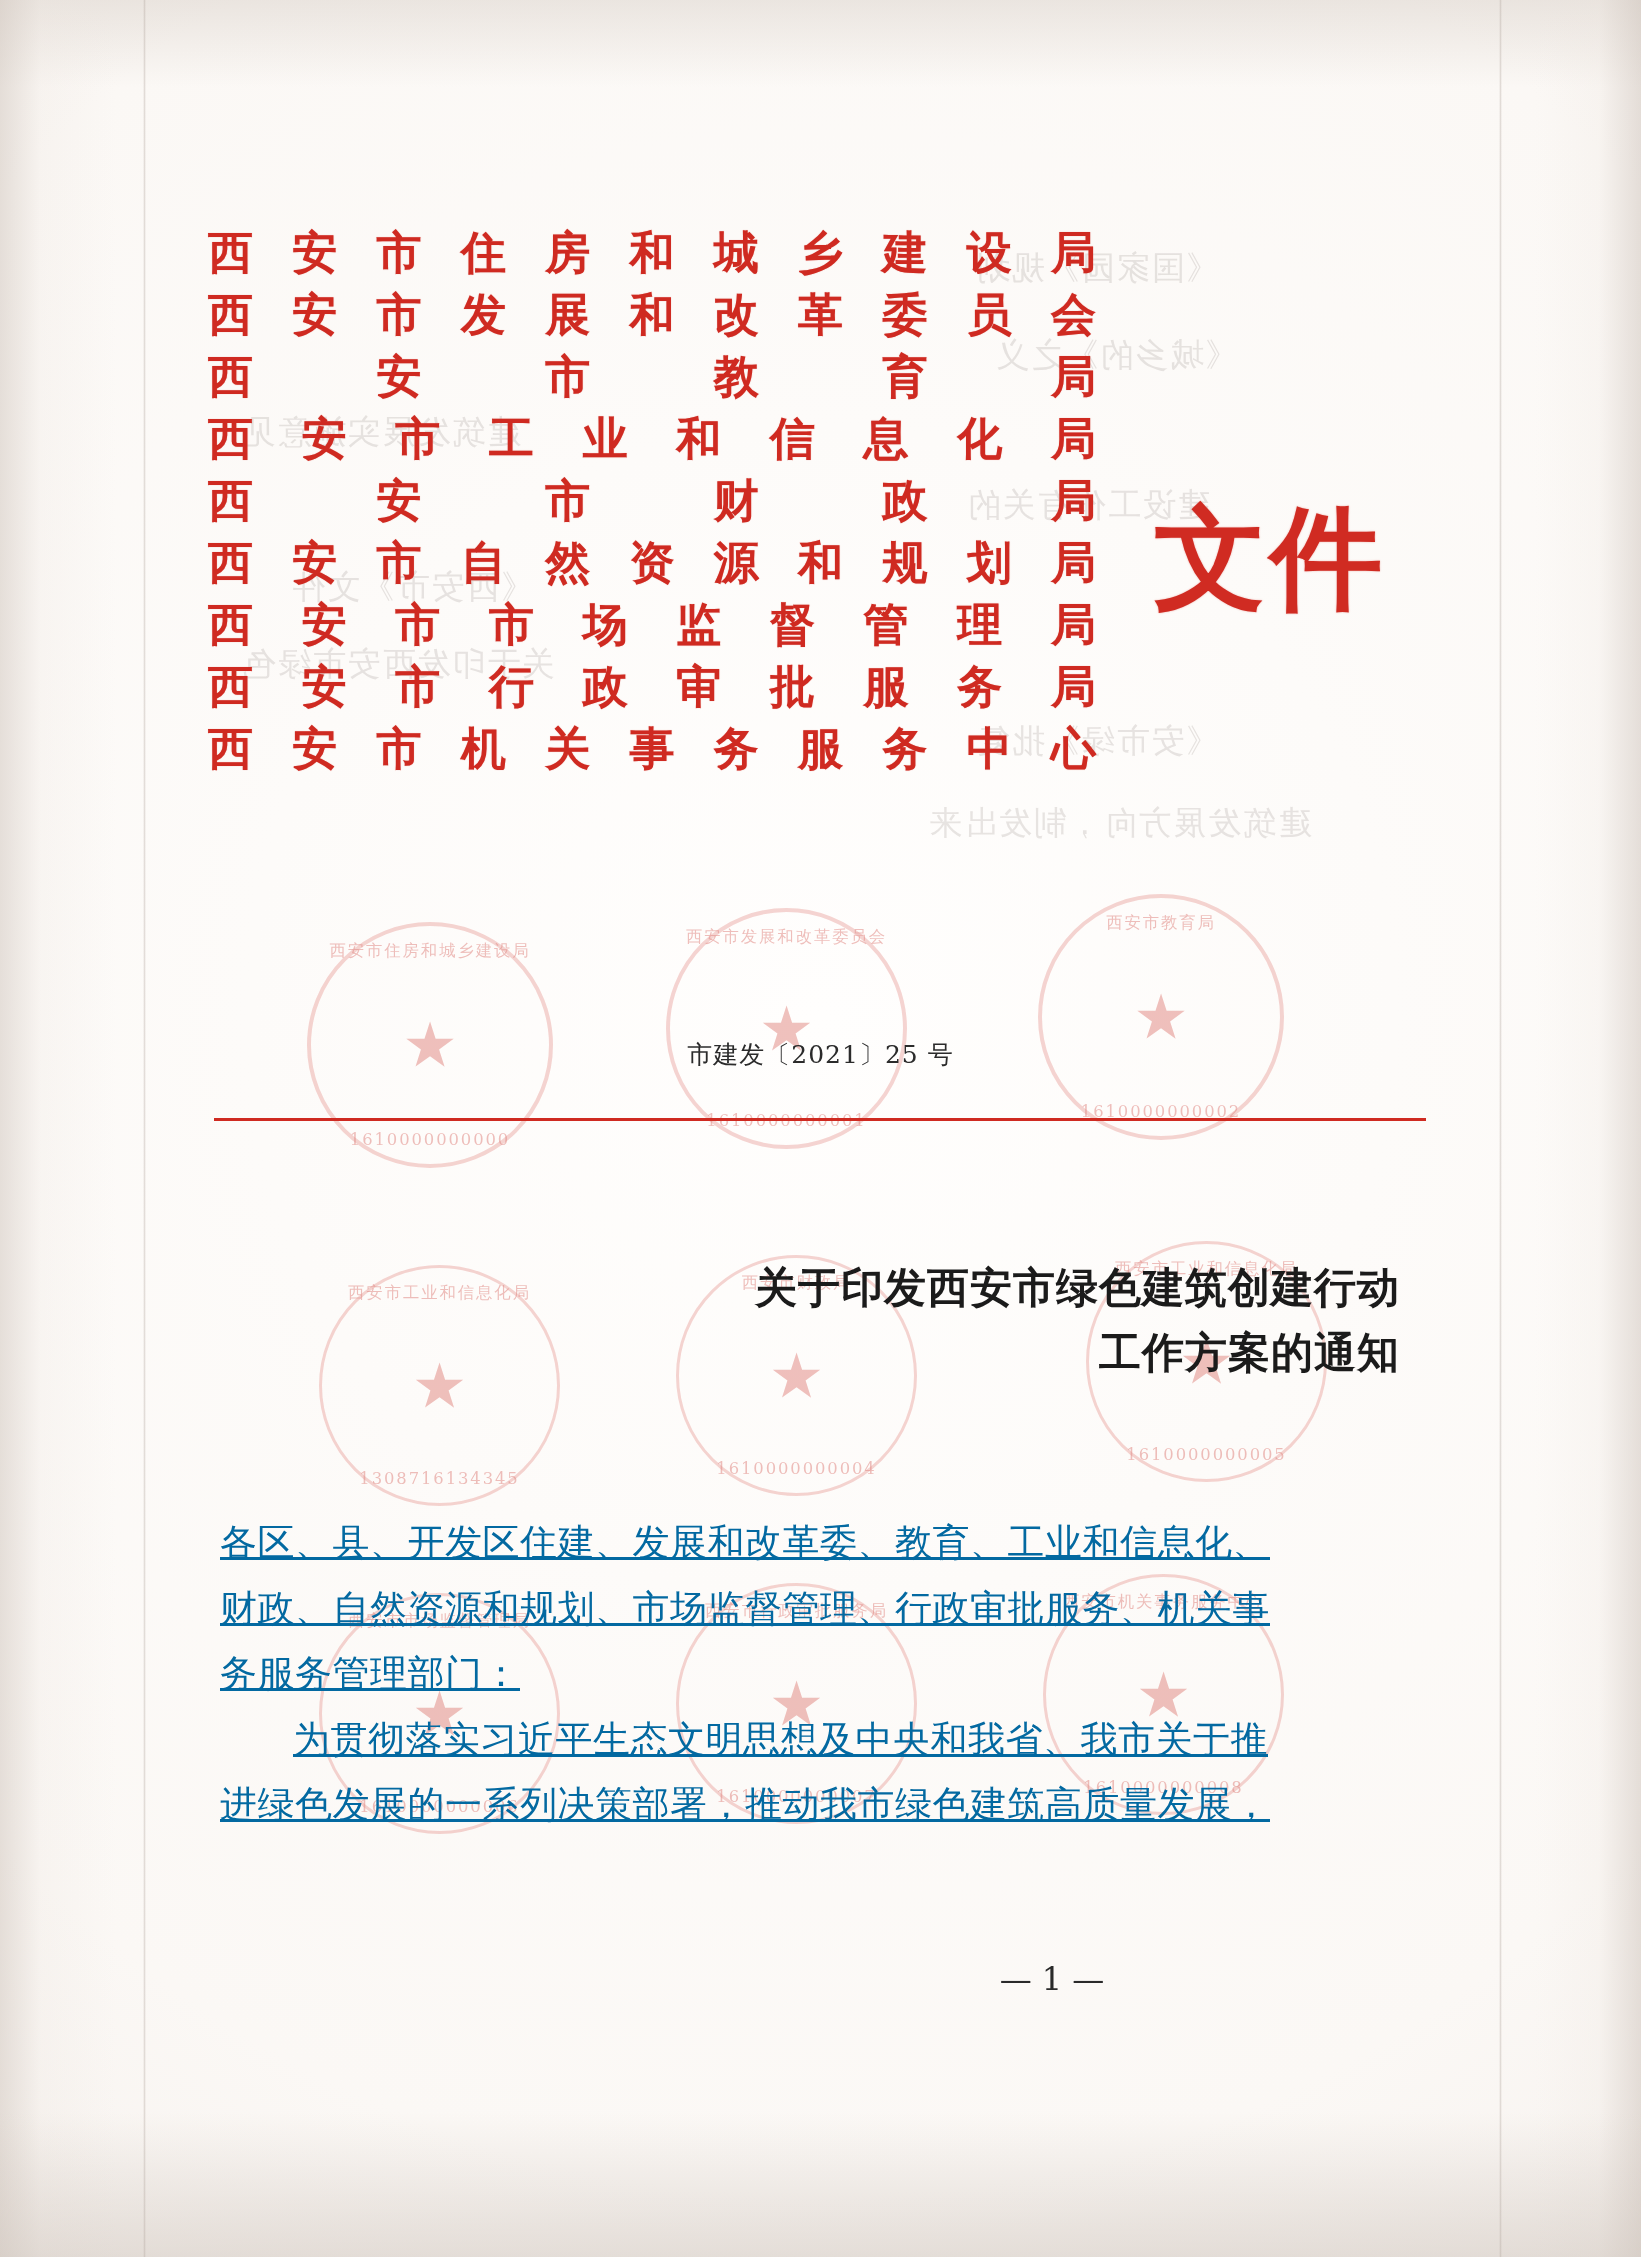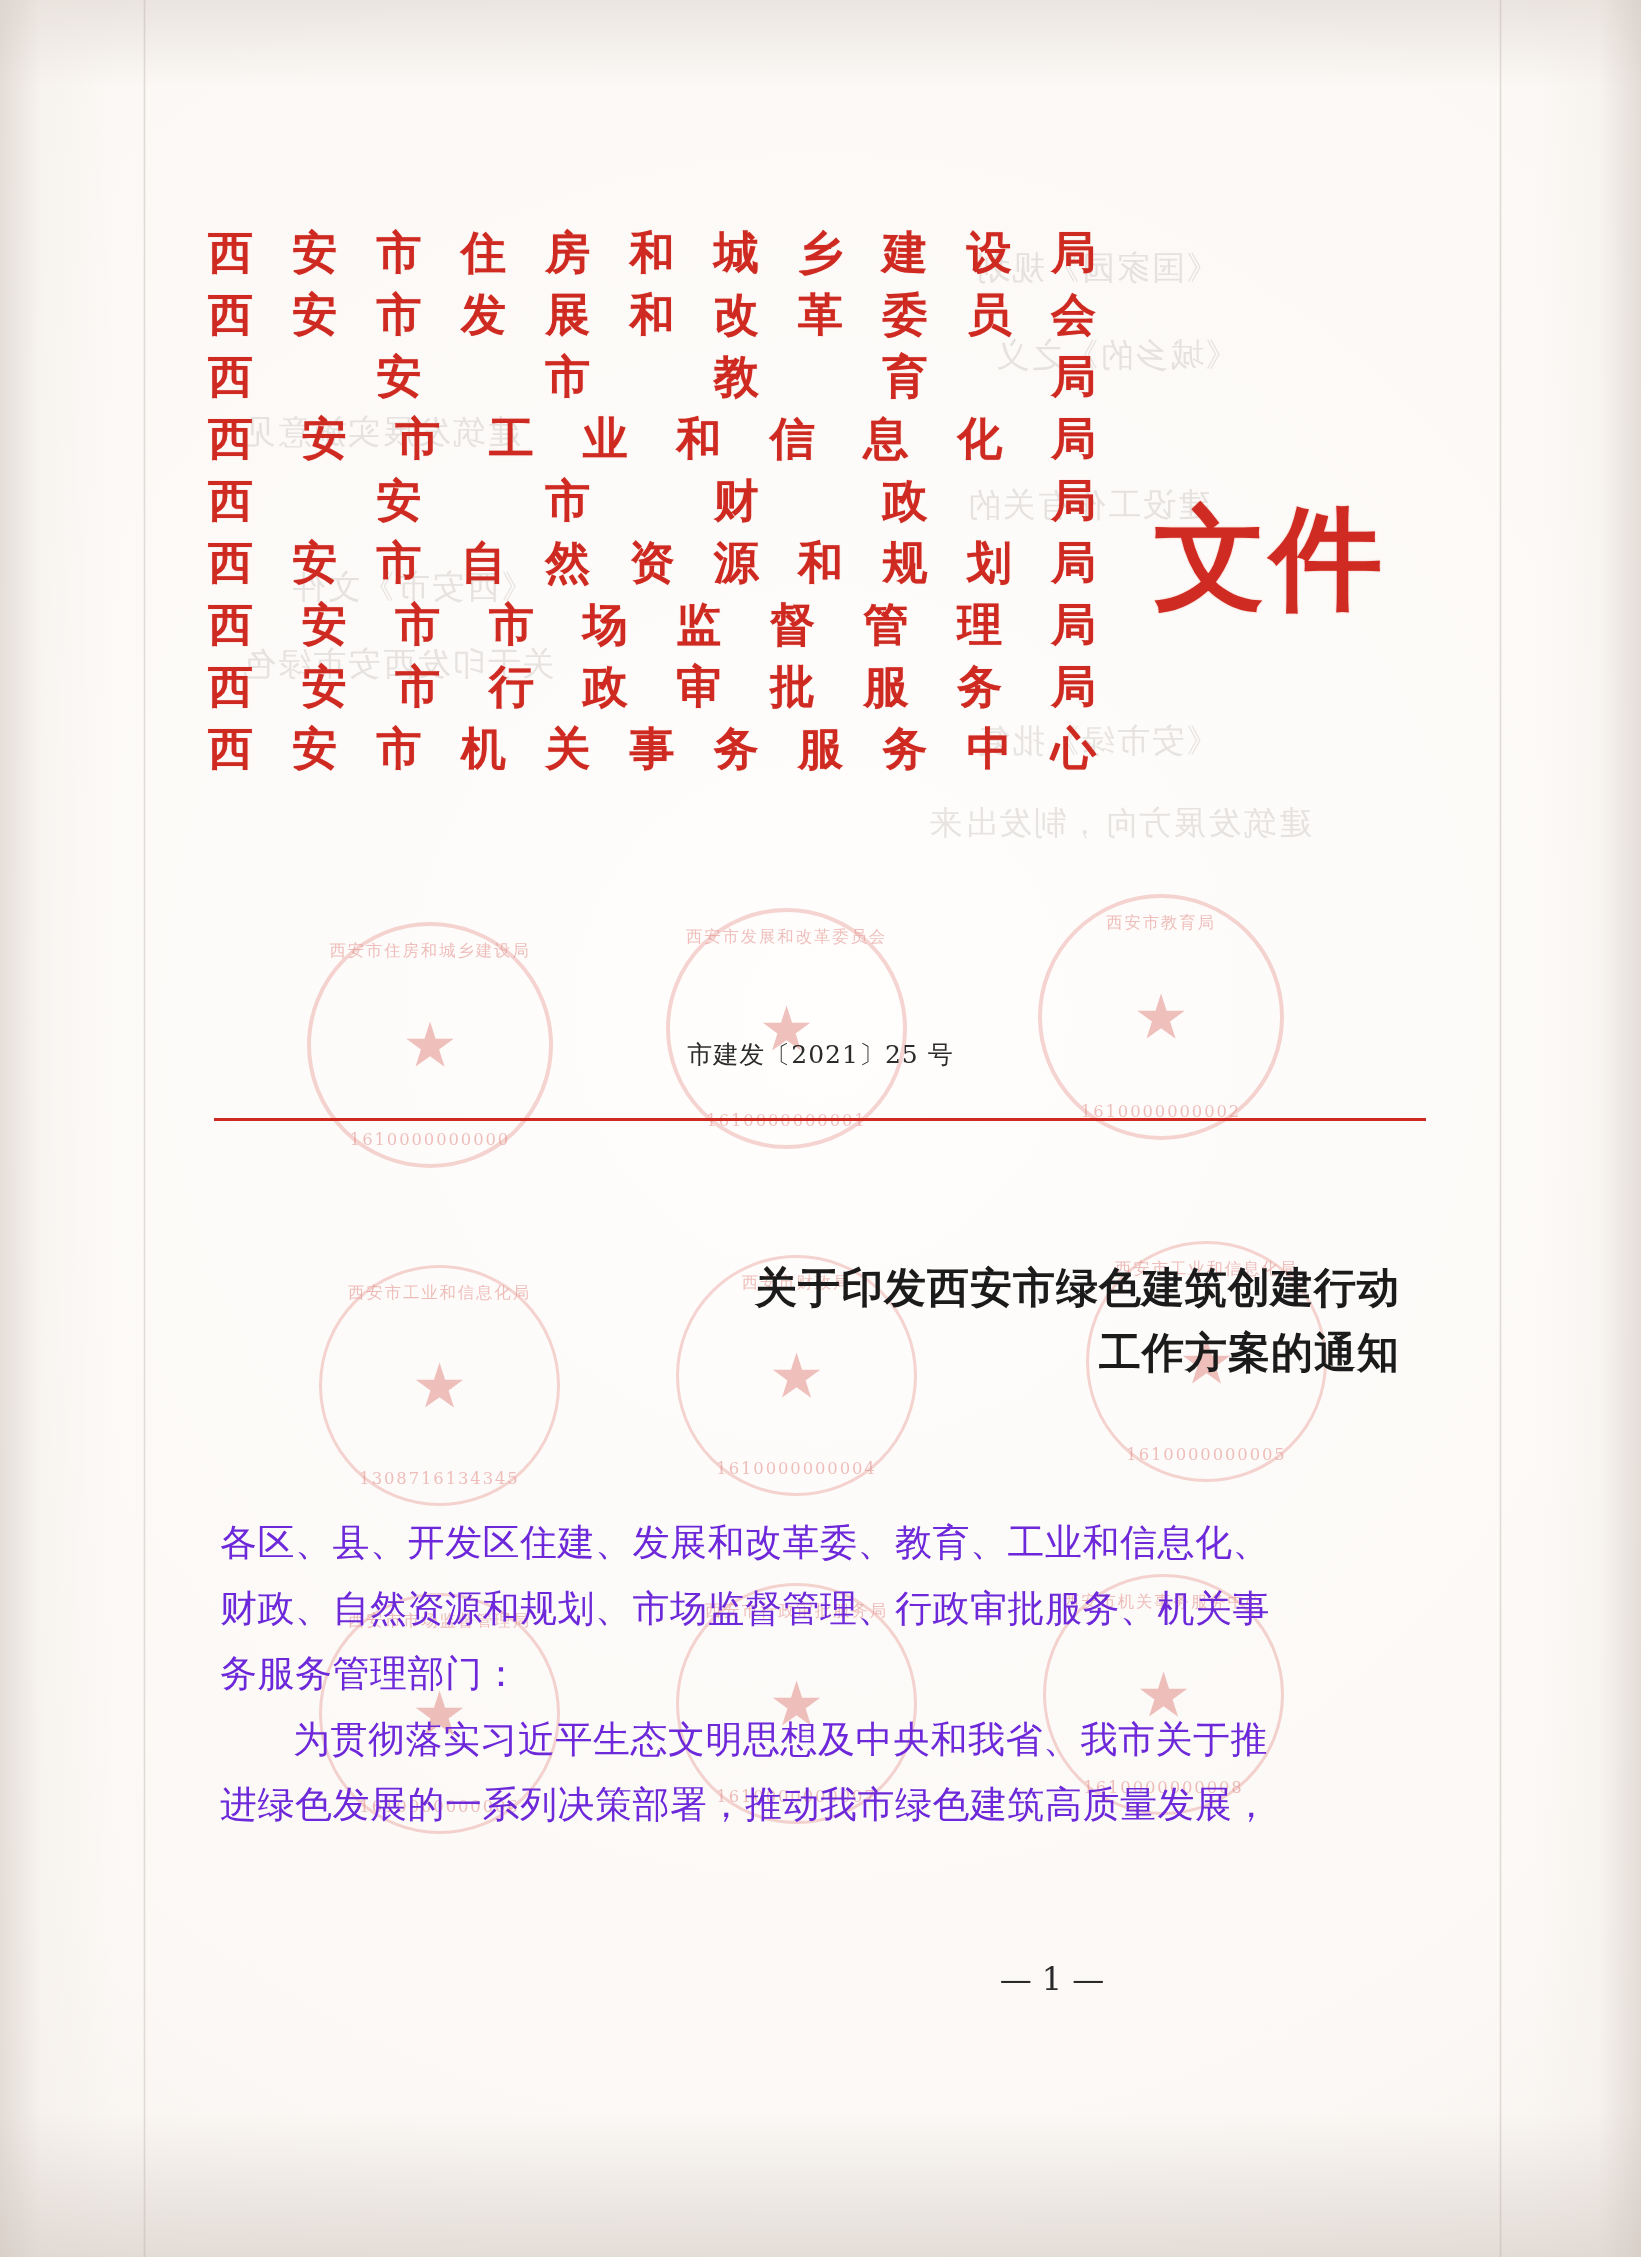--- a/index.html
+++ b/index.html
@@ -133,23 +133,24 @@
 
   
   .body-text {
     position: absolute;
     left: 220px;
     top: 1511px;
     width: 1202px;
     font-family: "DejaVu Serif", serif;
     font-size: 37px;
     line-height: 1.72;
-    color: #6d28d9;
+    color: #0369a1;
     letter-spacing: 0.5px;
     text-align: justify;
+    text-decoration: underline;
   }
   .body-text p {
     margin: 0 0 1.9px 0;
   }
   .body-text p.indent {
     text-indent: 73px;
   }
 
   
   .page-number {

